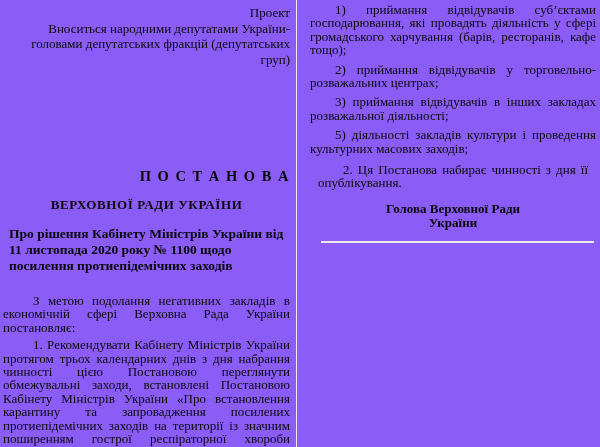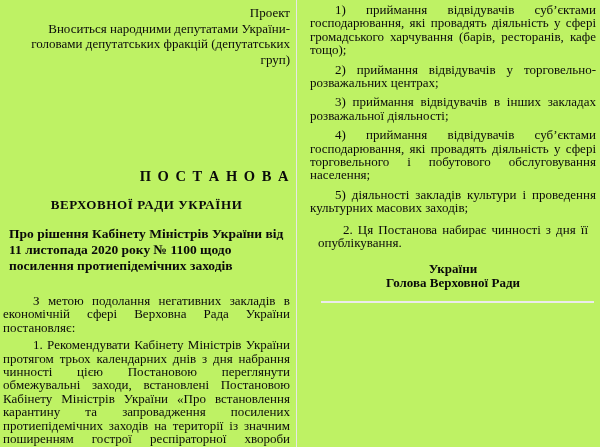--- a/index.html
+++ b/index.html
@@ -5,21 +5,21 @@
   html, body {
     margin: 0;
     padding: 0;
     background: #ffffff;
   }
   .viewport {
     position: relative;
     width: 600px;
     height: 447px;
     overflow: hidden;
-    background: #bef264;
+    background: #8b5cf6;
     font-family: "Liberation Serif", "DejaVu Serif", serif;
     color: #0a0a0a;
     display: flex;
   }
   .col-left {
     width: 296px;
     box-sizing: border-box;
     padding: 5px 6px 0 3px;
     flex: 0 0 auto;
   }
@@ -120,25 +120,24 @@
     <p class="para preamble">З метою подолання негативних закладів в економічній сфері Верховна Рада України постановляє:</p>
     <p class="para clause-1">1. Рекомендувати Кабінету Міністрів України протягом трьох календарних днів з дня набрання чинності цією Постановою переглянути обмежувальні заходи, встановлені Постановою Кабінету Міністрів України «Про встановлення карантину та запровадження посилених протиепідемічних заходів на території із значним поширенням гострої респіраторної хвороби COVID-19, спричиненої коронавірусом SARS-CoV-2» від 22 липня 2020 року&nbsp;&nbsp;&nbsp;&nbsp;&nbsp;&nbsp; № 641 із наступними змінами, з метою пом'якшення обмежень із заборони у вихідні дні стосовно:</p>
   </div>
 
   <div class="page-divider"></div>
 
   <div class="col-right">
     <p class="sub-item">1) приймання відвідувачів суб’єктами господарювання, які провадять діяльність у сфері громадського харчування (барів, ресторанів, кафе тощо);</p>
     <p class="sub-item">2) приймання відвідувачів у торговельно-розважальних центрах;</p>
     <p class="sub-item">3) приймання відвідувачів в інших закладах розважальної діяльності;</p>
-    <p class="sub-item">4) приймання відвідувачів суб’єктами господарювання, які провадять діяльність у сфері торговельного і побутового обслуговування населення;</p>
     <p class="sub-item">5) діяльності закладів культури і проведення культурних масових заходів;</p>
     <p class="clause-2">2. Ця Постанова набирає чинності з дня її опублікування.</p>
 
     <div class="signature-block">
+      <div>Голова Верховної Ради</div>
       <div>України</div>
-      <div>Голова Верховної Ради</div>
     </div>
 
     <hr class="sig-rule">
   </div>
 
 </div>
 
 </body></html>

